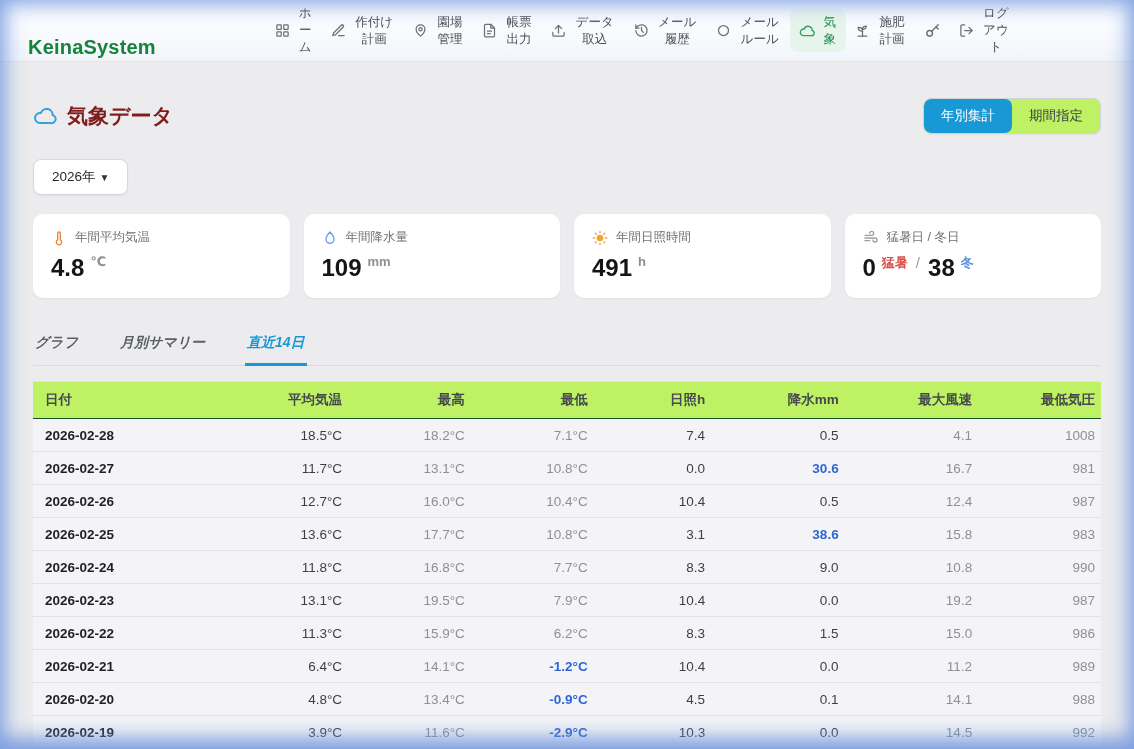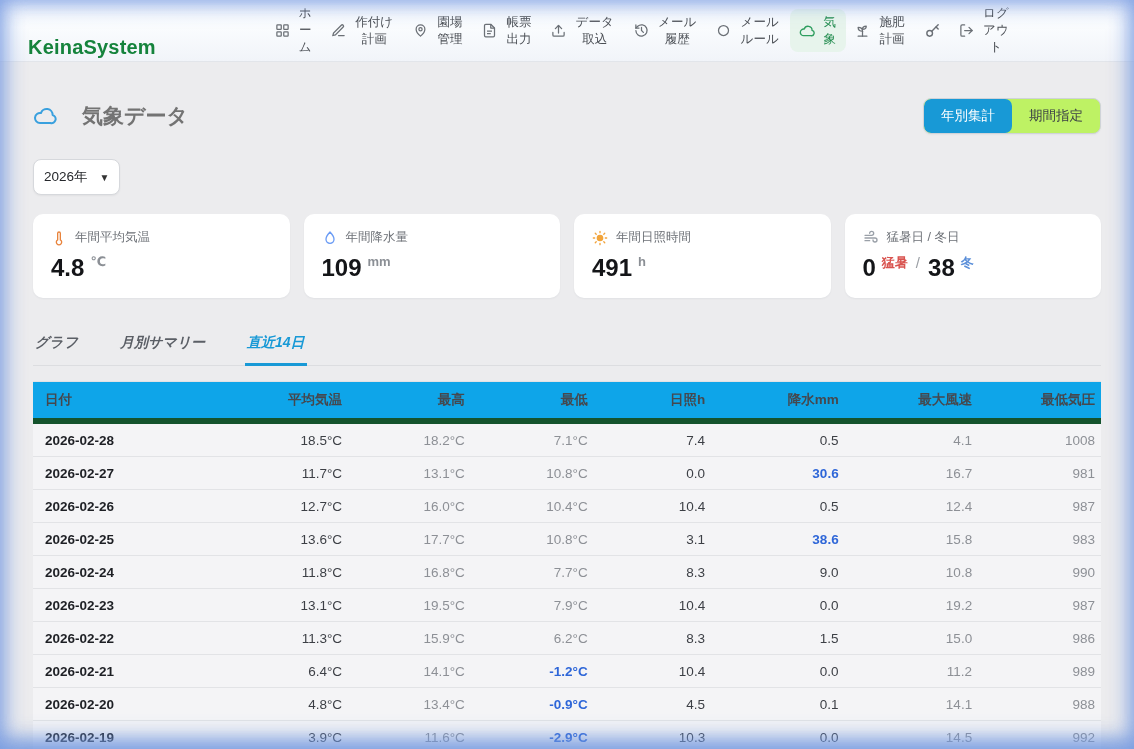--- a/index.html
+++ b/index.html
@@ -37,37 +37,37 @@
   }
   .nav-item .icon{ color:#6b7076; display:flex; }
   .nav-label{ display:inline-block; text-align:center; word-break:break-all; }
   .nav-item.active{ background:#e7f4ec; color:var(--nav-green,#1f8a4c); }
   .nav-item.active .icon{ color:#2f9e5f; }
   .icon svg{ display:block; }
 
   
   .page{ padding:0 33px; }
   .title-row{ margin-top:36px; display:flex; align-items:center; justify-content:space-between; }
-  .page-title{ display:flex; align-items:center; gap:25px; font-size:21px; font-weight:bold; color:#737373;text-align:center; }
+  .page-title{ display:flex; align-items:center; gap:10px; font-size:21px; font-weight:bold; color:#7f1d1d;text-align:center; }
   .page-title .icon{ color:#39a0de; }
 
   .toggle-group{
     display:flex; border:1px solid #cfd3d8; border-radius:8px; background:#bef264; overflow:hidden;
     box-shadow:0 1px 2px rgba(0,0,0,.04);
   }
   .toggle-btn{
     font-size:13.5px; padding:8px 17px; border:none; background:transparent; color:#3c4046; cursor:pointer;
     font-family:inherit;
   }
   .toggle-btn.active{ background:var(--accent-blue,#1899d6); color:#fff; border-radius:7px; }
 
   .year-select{
-    margin-top:25px; display:inline-flex; align-items:center; gap:12px;
+    margin-top:25px; display:inline-flex; align-items:center; gap:4px;
     background:#fff; border:1px solid #d6d8dc; border-radius:8px;
-    padding:8px 10px; font-size:13.5px; color:#26282c; cursor:pointer;
+    padding:8px 18px; font-size:13.5px; color:#26282c; cursor:pointer;
     box-shadow:0 1px 2px rgba(0,0,0,.05);
   }
   .year-select .chev{ font-size:10px; color:#333; }
 
   
   .stats{ margin-top:19px; display:grid; grid-template-columns:repeat(4,1fr); gap:14px; }
   .card{
     background:#fff; border-radius:10px; padding:15px 18px 16px;
     box-shadow:0 1px 2px rgba(20,30,60,.05);
   }
@@ -83,22 +83,22 @@
     font-size:14px; color:#5b5f66; padding:9px 2px 11px; cursor:pointer;
     border-bottom:3px solid transparent; margin-bottom:-1px; background:none; border-top:none; border-left:none; border-right:none;
     font-family:inherit; font-weight:bold;font-style:italic;
   }
   .tab.active{ color:var(--accent-blue,#1899d6); border-bottom-color:var(--accent-blue,#1899d6); }
 
   
   .table-wrap{ margin-top:15px; }
   table{ width:100%; border-collapse:collapse; font-size:13.5px; }
   thead th{
-    background:#0ea5e9; color:#45484e; font-weight:bold; text-align:right;
-    padding:9px 6px; border-top:1px solid #e1e2e5; border-bottom:6px solid #14532d;
+    background:#bef264; color:#45484e; font-weight:bold; text-align:right;
+    padding:9px 6px; border-top:1px solid #e1e2e5; border-bottom:1px solid #14532d;
   }
   thead th:first-child{ text-align:left; padding-left:12px; }
   tbody td{
     padding:8.5px 6px; text-align:right; border-bottom:1px solid #e2e3e6;
     background:#f4f4f6; color:#3c3f45;
   }
   tbody td.date{ text-align:left; padding-left:12px; font-weight:bold; color:#1d1f24; }
   tbody td.dim{ color:#8d9096; }
   tbody td.blue{ color:var(--value-blue,#2e66d8); font-weight:bold; }
 </style>

